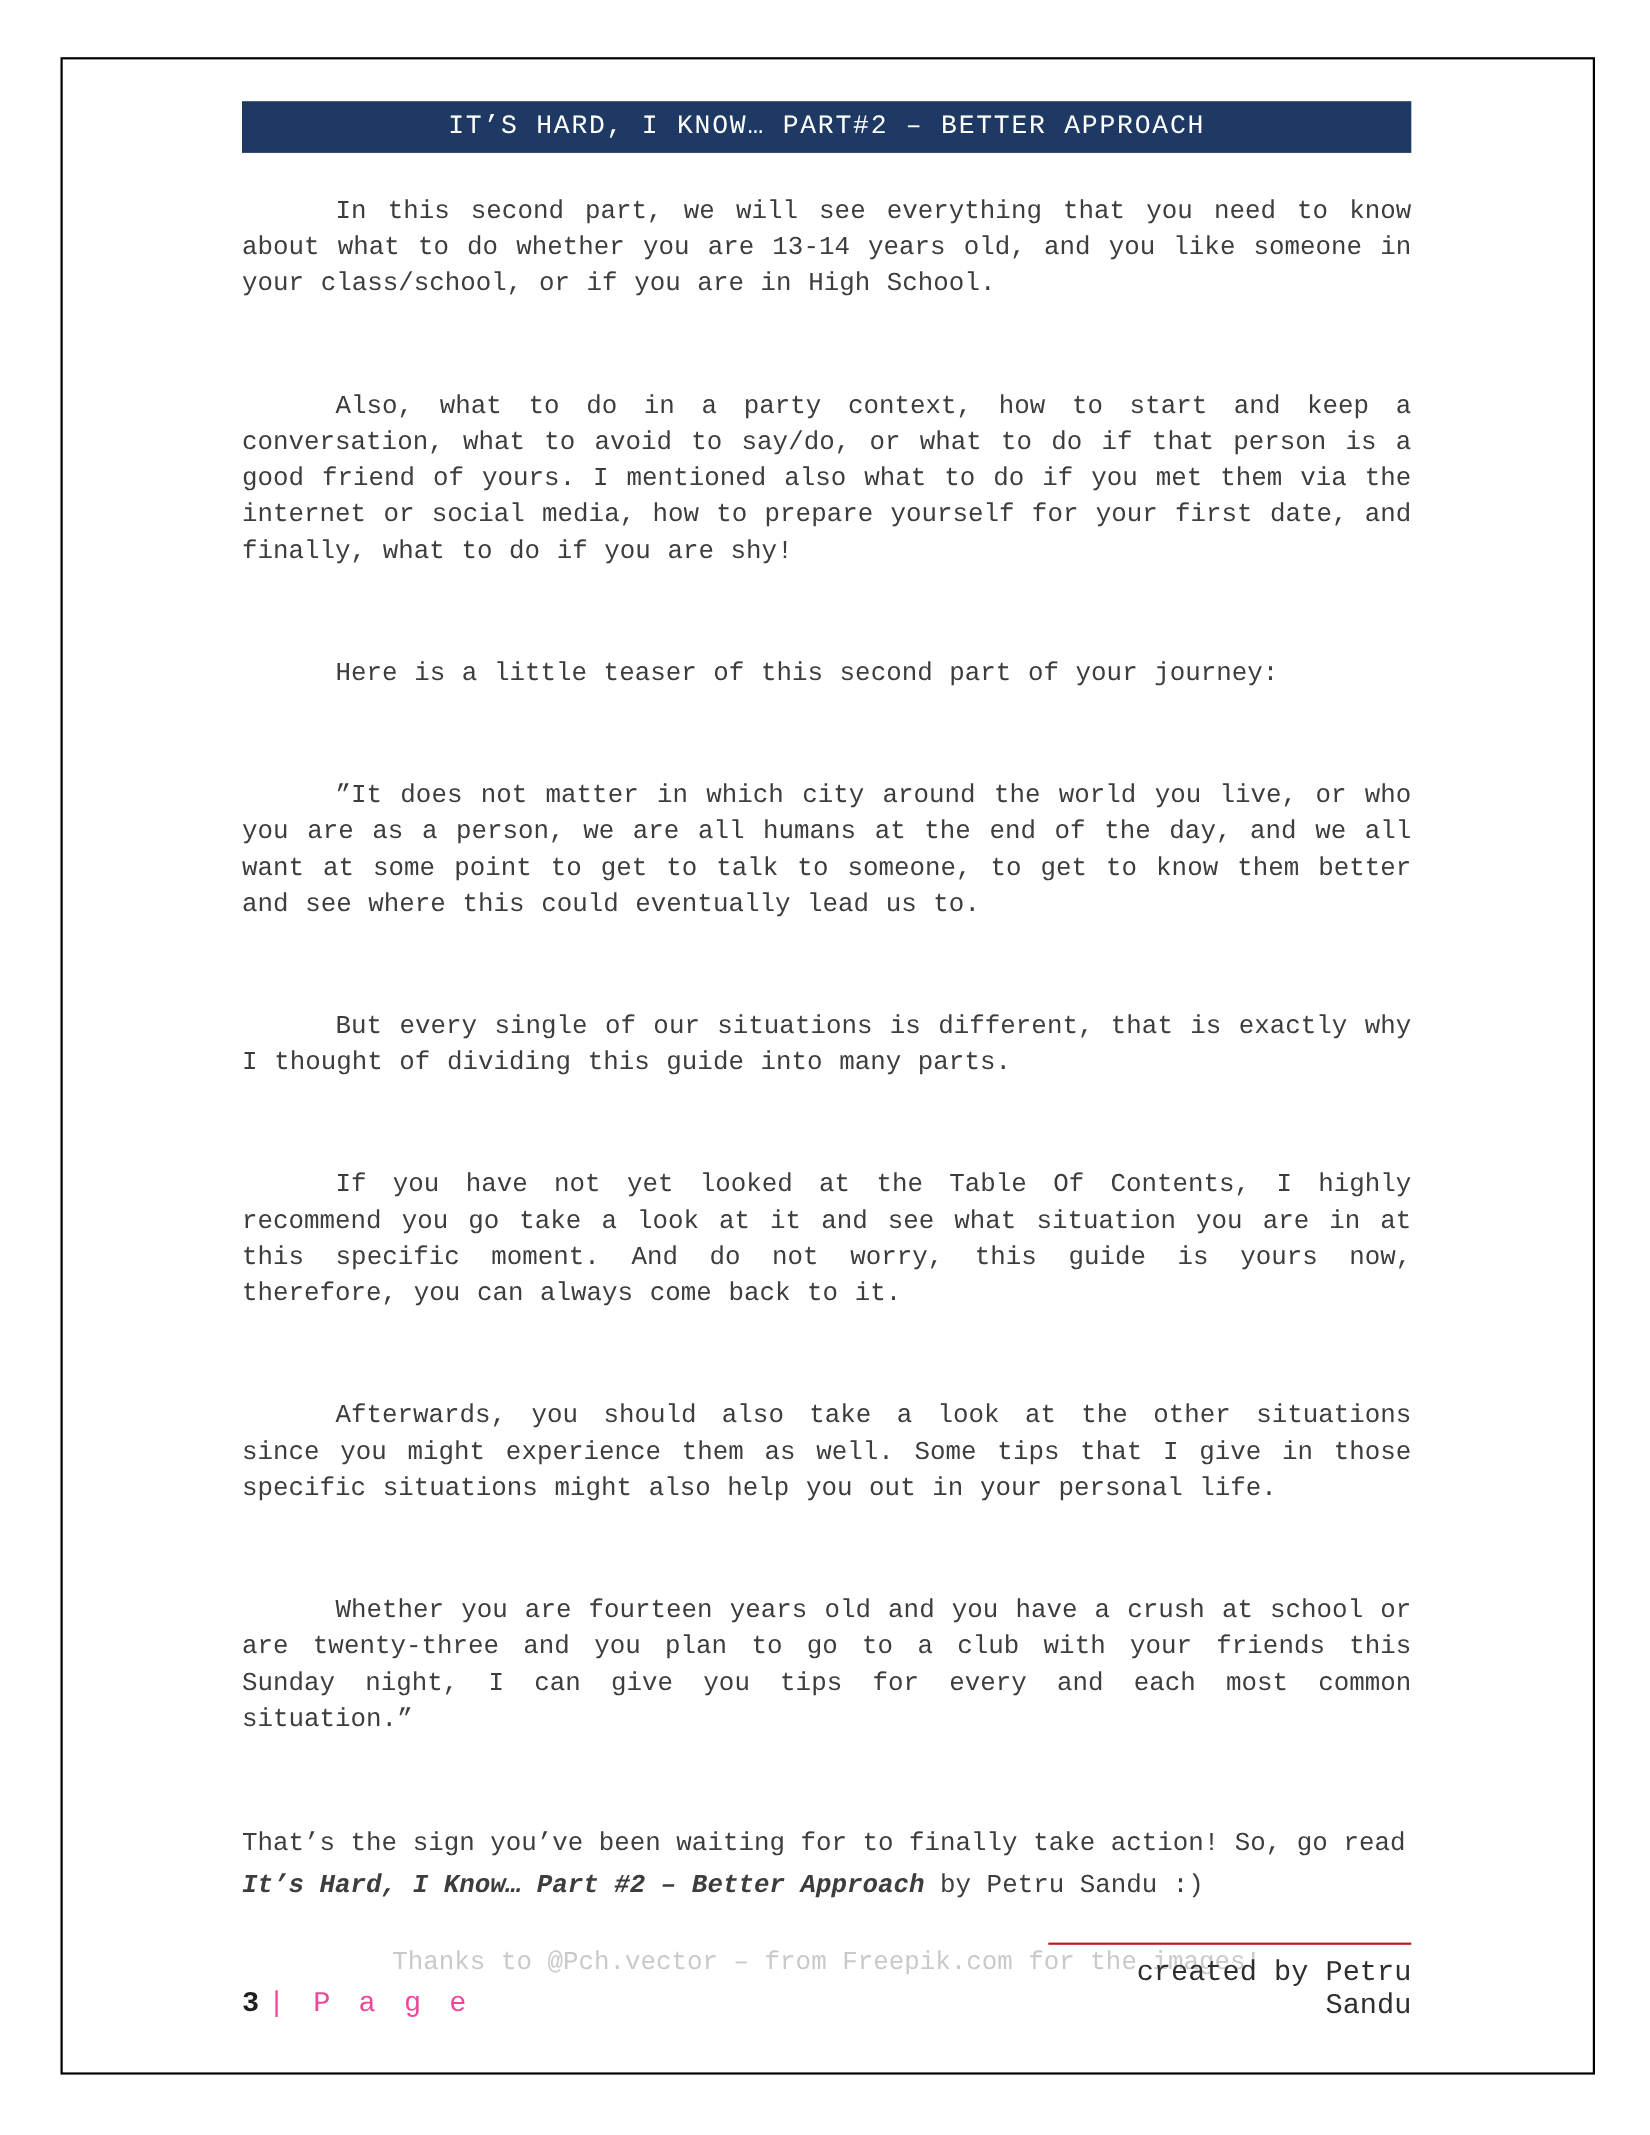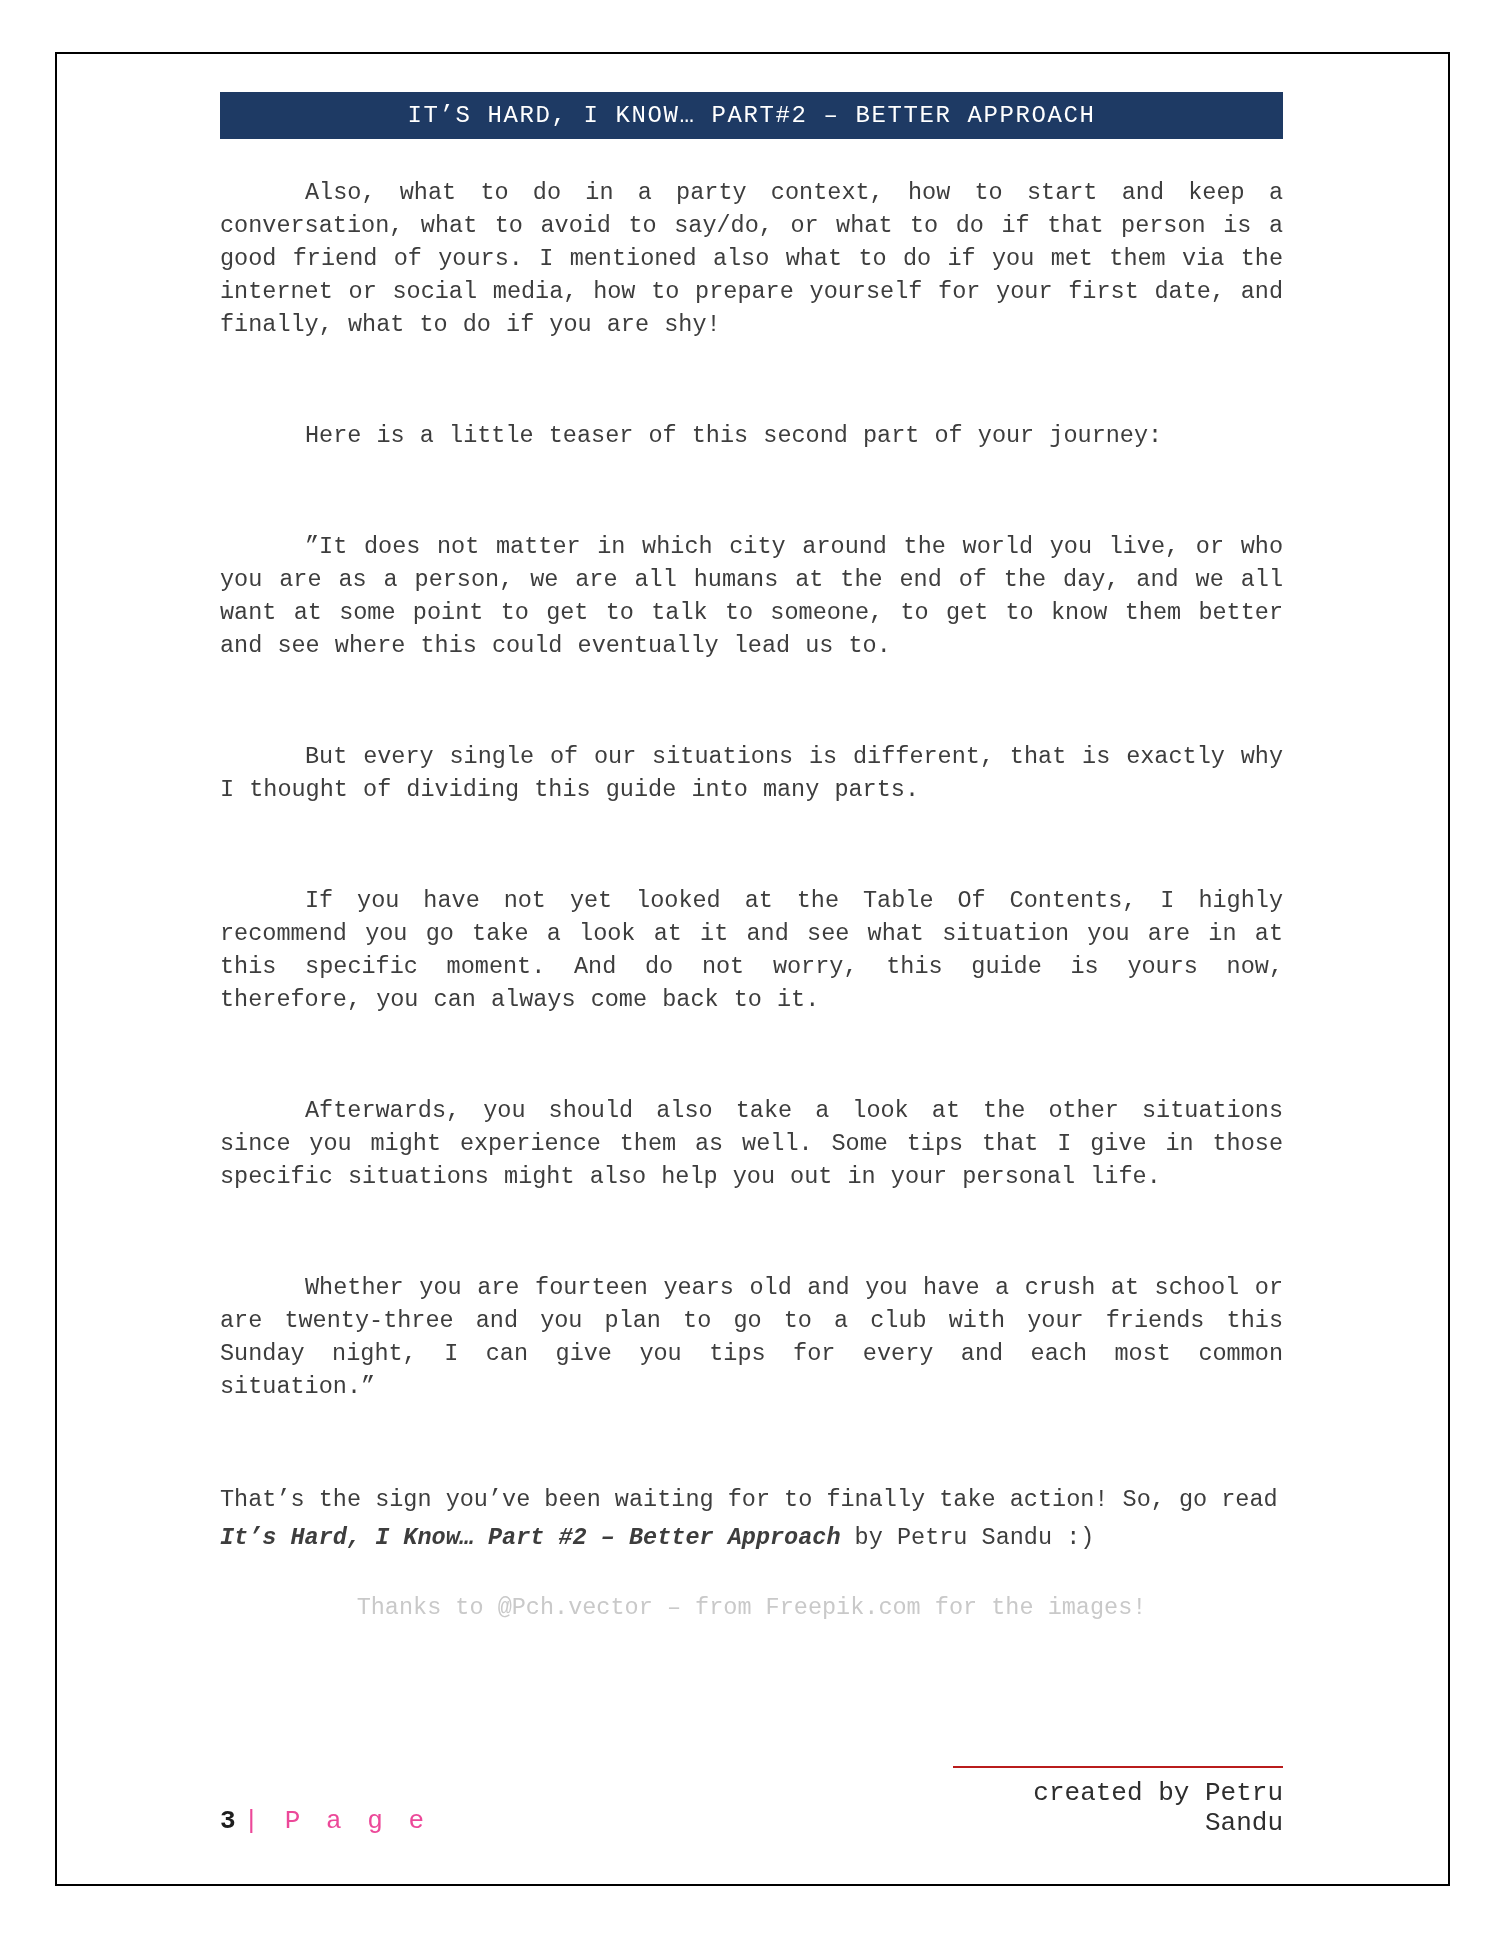--- a/index.html
+++ b/index.html
@@ -97,20 +97,21 @@
 <body>
 
 <div class="canvas">
   <div class="page-border">
 
     <div class="header-bar">
       <span>IT’S HARD, I KNOW… PART#2 – BETTER APPROACH</span>
     </div>
 
     <div class="content">
+      <p class="para">In this second part, we will see everything that you need to know about what to do whether you are 13-14 years old, and you like someone in your class/school, or if you are in High School.</p>
       <p class="para">Also, what to do in a party context, how to start and keep a conversation, what to avoid to say/do, or what to do if that person is a good friend of yours. I mentioned also what to do if you met them via the internet or social media, how to prepare yourself for your first date, and finally, what to do if you are shy!</p>
       <p class="para">Here is a little teaser of this second part of your journey:</p>
       <p class="para">”It does not matter in which city around the world you live, or who you are as a person, we are all humans at the end of the day, and we all want at some point to get to talk to someone, to get to know them better and see where this could eventually lead us to.</p>
       <p class="para">But every single of our situations is different, that is exactly why I thought of dividing this guide into many parts.</p>
       <p class="para">If you have not yet looked at the Table Of Contents, I highly recommend you go take a look at it and see what situation you are in at this specific moment. And do not worry, this guide is yours now, therefore, you can always come back to it.</p>
       <p class="para">Afterwards, you should also take a look at the other situations since you might experience them as well. Some tips that I give in those specific situations might also help you out in your personal life.</p>
       <p class="para">Whether you are fourteen years old and you have a crush at school or are twenty-three and you plan to go to a club with your friends this Sunday night, I can give you tips for every and each most common situation.”</p>
 
       <p class="closing">
         <span>That’s the sign you’ve been waiting for to finally take action! So, go read</span><br>

